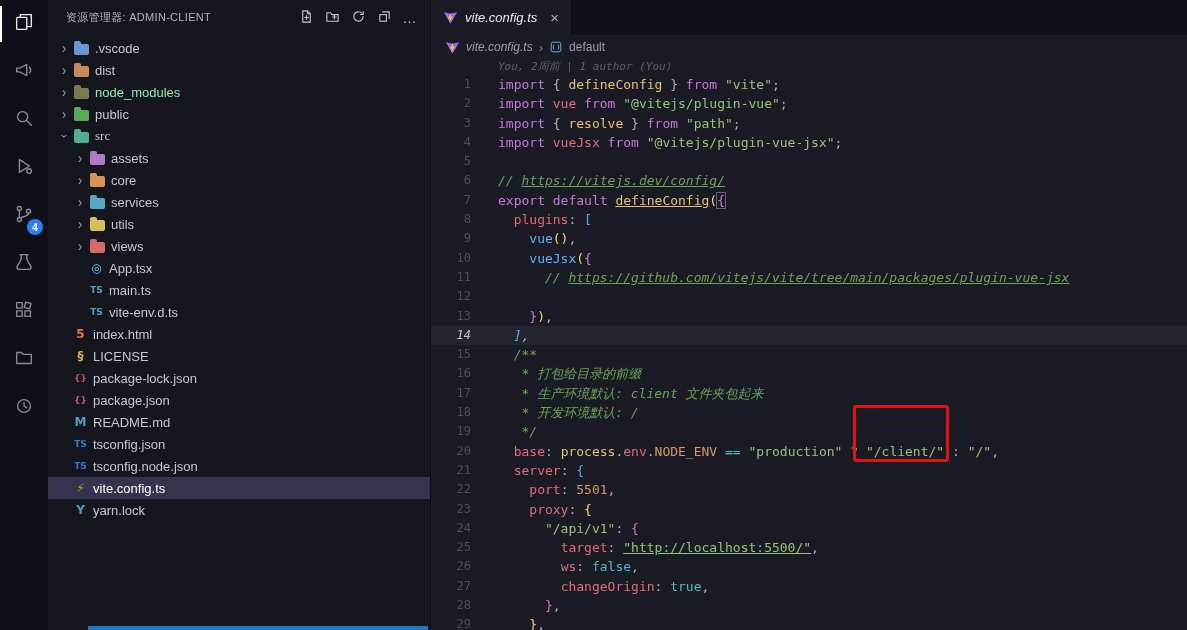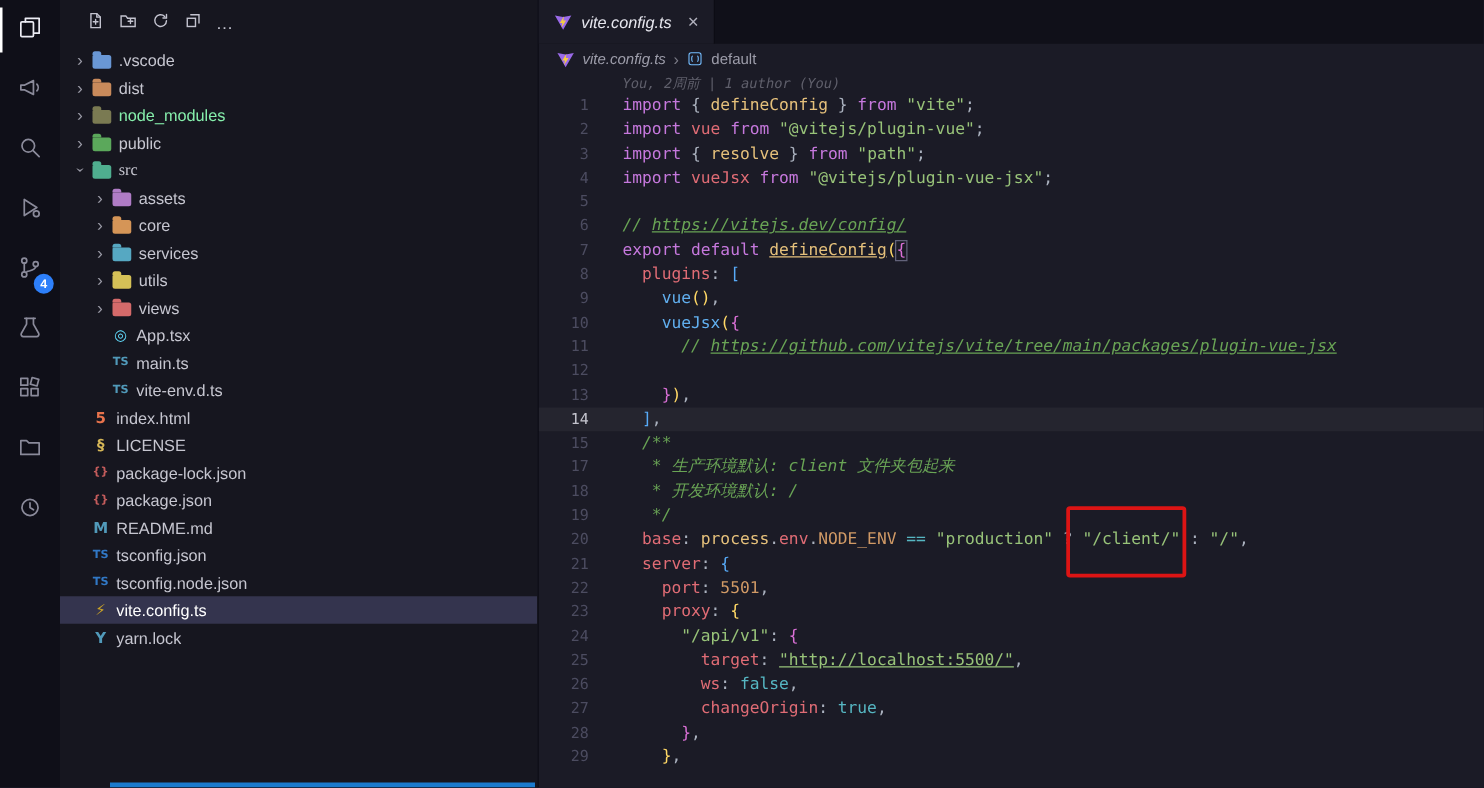--- a/index.html
+++ b/index.html
@@ -48,21 +48,21 @@
 
   .breadcrumb { height:24px; display:flex; align-items:center; gap:6px; padding-left:14px; font-size:12px; color:#9d9daa; flex-shrink:0; }
   .breadcrumb .crumb { cursor:pointer; }
   .breadcrumb .file-crumb { font-style:italic; }
   .bc-sep { color:#7a7a86; font-size:13px; }
   .symbol-ico svg { width:14px; height:14px; display:block; }
 
   .code-wrap { flex:1; position:relative; font-family:"DejaVu Sans Mono", monospace; font-size:13px; overflow:hidden; }
   .blame-header { height:16px; line-height:16px; padding-left:67px; color:#5f5f6b; font-size:11px; font-style:italic; }
   .code-line { height:19.3px; line-height:19.3px; display:flex; white-space:pre; }
-  .code-line.current { background:#25252f; }
+  .code-line.current { background:#25252f;font-style:italic; }
   .code-line.current .ln { color:#c4c4ce; }
   .ln { width:58px; min-width:58px; text-align:right; padding-right:18px; color:#4c4c60; font-size:12px; cursor:pointer; }
   .lc { white-space:pre; padding-left:9px; }
   .blame { color:#5f5f6b; margin-left:44px; font-size:12px; }
 
   .tok-kw   { color:#c678dd; }
   .tok-id   { color:#e06c75; }
   .tok-imp  { color:#e5c07b; }
   .tok-fn   { color:#61afef; }
   .tok-fnu  { color:#e5c07b; text-decoration:underline; }
@@ -146,20 +146,21 @@
     <div class="ab-item">
       <span><svg viewBox="0 0 24 24">
             <circle cx="12" cy="12" r="7"></circle>
             <path d="M12 8v4l3 2"></path>
           </svg></span>
     </div>
   </aside>
 
   <aside class="sidebar">
     <div class="sidebar-header">
+      <span class="sidebar-title">资源管理器: ADMIN-CLIENT</span>
       <span class="sidebar-actions">
         <span class="sa-btn">
             <span><svg viewBox="0 0 16 16">
                 <path d="M9 2H4v12h8V5z"></path>
                 <path d="M9 2v3h3"></path>
                 <path d="M6 9h4M8 7v4"></path>
               </svg></span>
           </span>
         <span class="sa-btn">
             <span><svg viewBox="0 0 16 16">
@@ -341,20 +342,21 @@
           <div class="code-line"><span class="ln">6</span><span class="lc"><span class="tok-cmt">// </span><span class="tok-cmtlink">https://vitejs.dev/config/</span></span></div>
           <div class="code-line"><span class="ln">7</span><span class="lc"><span class="tok-kw">export </span><span class="tok-kw">default </span><span class="tok-fnu">defineConfig</span><span class="tok-br1">(</span><span class="tok-brbox">{</span></span></div>
           <div class="code-line"><span class="ln">8</span><span class="lc"><span class="tok-pun">  </span><span class="tok-id">plugins</span><span class="tok-pun">: </span><span class="tok-br3">[</span></span></div>
           <div class="code-line"><span class="ln">9</span><span class="lc"><span class="tok-pun">    </span><span class="tok-fn">vue</span><span class="tok-br1">()</span><span class="tok-pun">,</span></span></div>
           <div class="code-line"><span class="ln">10</span><span class="lc"><span class="tok-pun">    </span><span class="tok-fn">vueJsx</span><span class="tok-br1">(</span><span class="tok-br2">{</span></span></div>
           <div class="code-line"><span class="ln">11</span><span class="lc"><span class="tok-pun">      </span><span class="tok-cmt">// </span><span class="tok-cmtlink">https://github.com/vitejs/vite/tree/main/packages/plugin-vue-jsx</span></span></div>
           <div class="code-line"><span class="ln">12</span></div>
           <div class="code-line"><span class="ln">13</span><span class="lc"><span class="tok-pun">    </span><span class="tok-br2">}</span><span class="tok-br1">)</span><span class="tok-pun">,</span></span></div>
           <div class="code-line current"><span class="ln">14</span><span class="lc"><span class="tok-pun">  </span><span class="tok-br3">]</span><span class="tok-pun">,</span></span></div>
           <div class="code-line"><span class="ln">15</span><span class="lc"><span class="tok-cmt">  /**</span></span></div>
+          <div class="code-line"><span class="ln">16</span><span class="lc"><span class="tok-cmt">   * 打包给目录的前缀</span></span></div>
           <div class="code-line"><span class="ln">17</span><span class="lc"><span class="tok-cmt">   * 生产环境默认: client 文件夹包起来</span></span></div>
           <div class="code-line"><span class="ln">18</span><span class="lc"><span class="tok-cmt">   * 开发环境默认: /</span></span></div>
           <div class="code-line"><span class="ln">19</span><span class="lc"><span class="tok-cmt">   */</span></span></div>
           <div class="code-line"><span class="ln">20</span><span class="lc"><span class="tok-pun">  </span><span class="tok-id">base</span><span class="tok-pun">: </span><span class="tok-sup">process</span><span class="tok-pun">.</span><span class="tok-id">env</span><span class="tok-pun">.</span><span class="tok-const">NODE_ENV</span><span class="tok-op"> == </span><span class="tok-str">"production"</span><span class="tok-pun"> ? </span><span class="tok-str">"/client/"</span><span class="tok-pun"> : </span><span class="tok-str">"/"</span><span class="tok-pun">,</span></span></div>
           <div class="code-line"><span class="ln">21</span><span class="lc"><span class="tok-pun">  </span><span class="tok-id">server</span><span class="tok-pun">: </span><span class="tok-br3">{</span></span></div>
           <div class="code-line"><span class="ln">22</span><span class="lc"><span class="tok-pun">    </span><span class="tok-id">port</span><span class="tok-pun">: </span><span class="tok-num">5501</span><span class="tok-pun">,</span></span></div>
           <div class="code-line"><span class="ln">23</span><span class="lc"><span class="tok-pun">    </span><span class="tok-id">proxy</span><span class="tok-pun">: </span><span class="tok-br1">{</span></span></div>
           <div class="code-line"><span class="ln">24</span><span class="lc"><span class="tok-pun">      </span><span class="tok-str">"/api/v1"</span><span class="tok-pun">: </span><span class="tok-br2">{</span></span></div>
           <div class="code-line"><span class="ln">25</span><span class="lc"><span class="tok-pun">        </span><span class="tok-id">target</span><span class="tok-pun">: </span><span class="tok-strlink">"http://localhost:5500/"</span><span class="tok-pun">,</span></span></div>
           <div class="code-line"><span class="ln">26</span><span class="lc"><span class="tok-pun">        </span><span class="tok-id">ws</span><span class="tok-pun">: </span><span class="tok-bool">false</span><span class="tok-pun">,</span></span></div>

